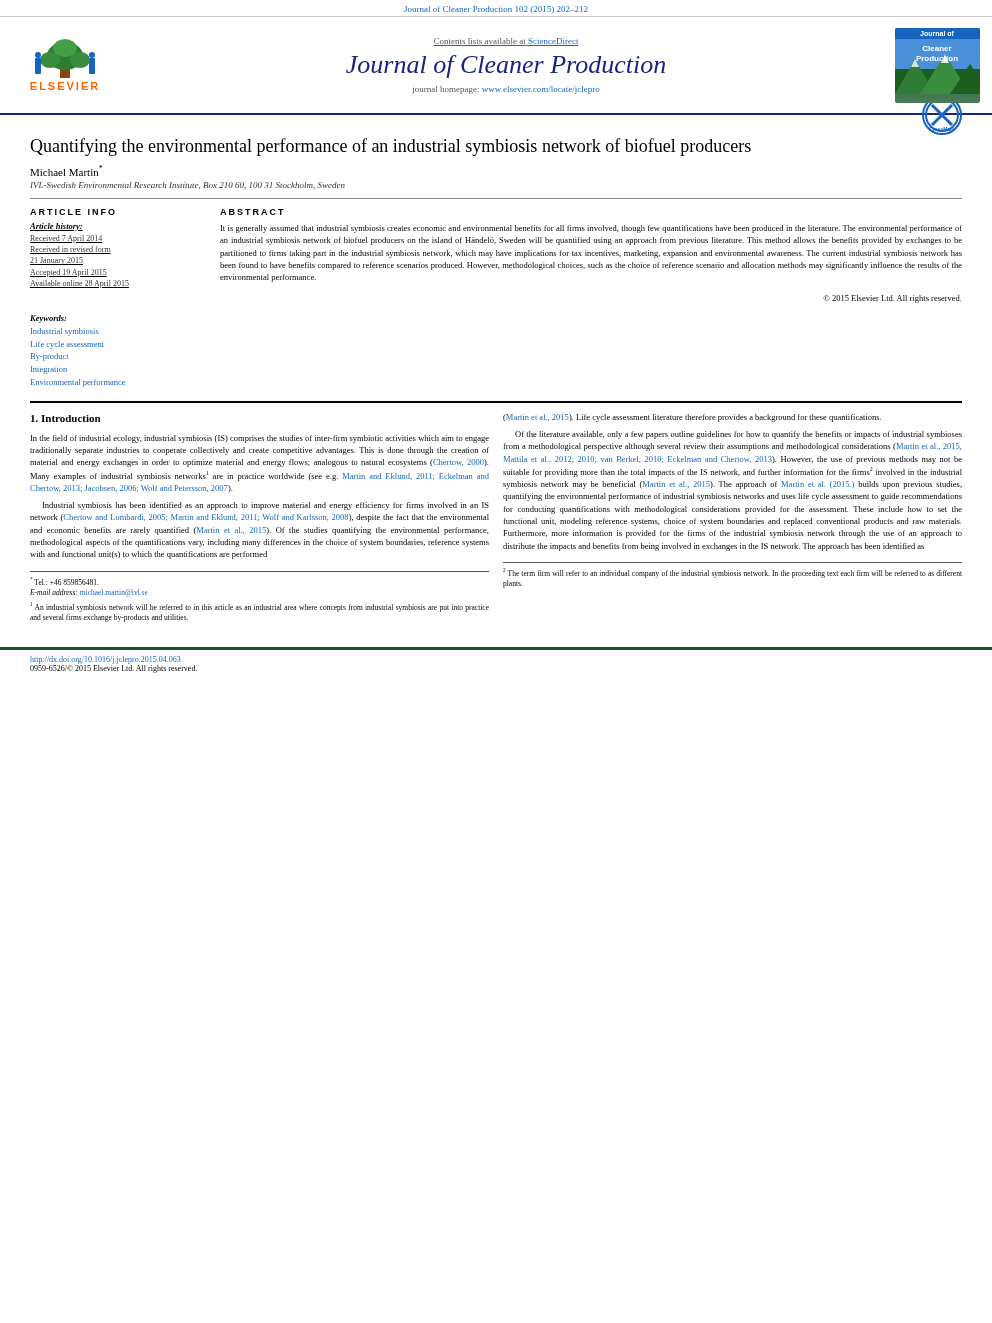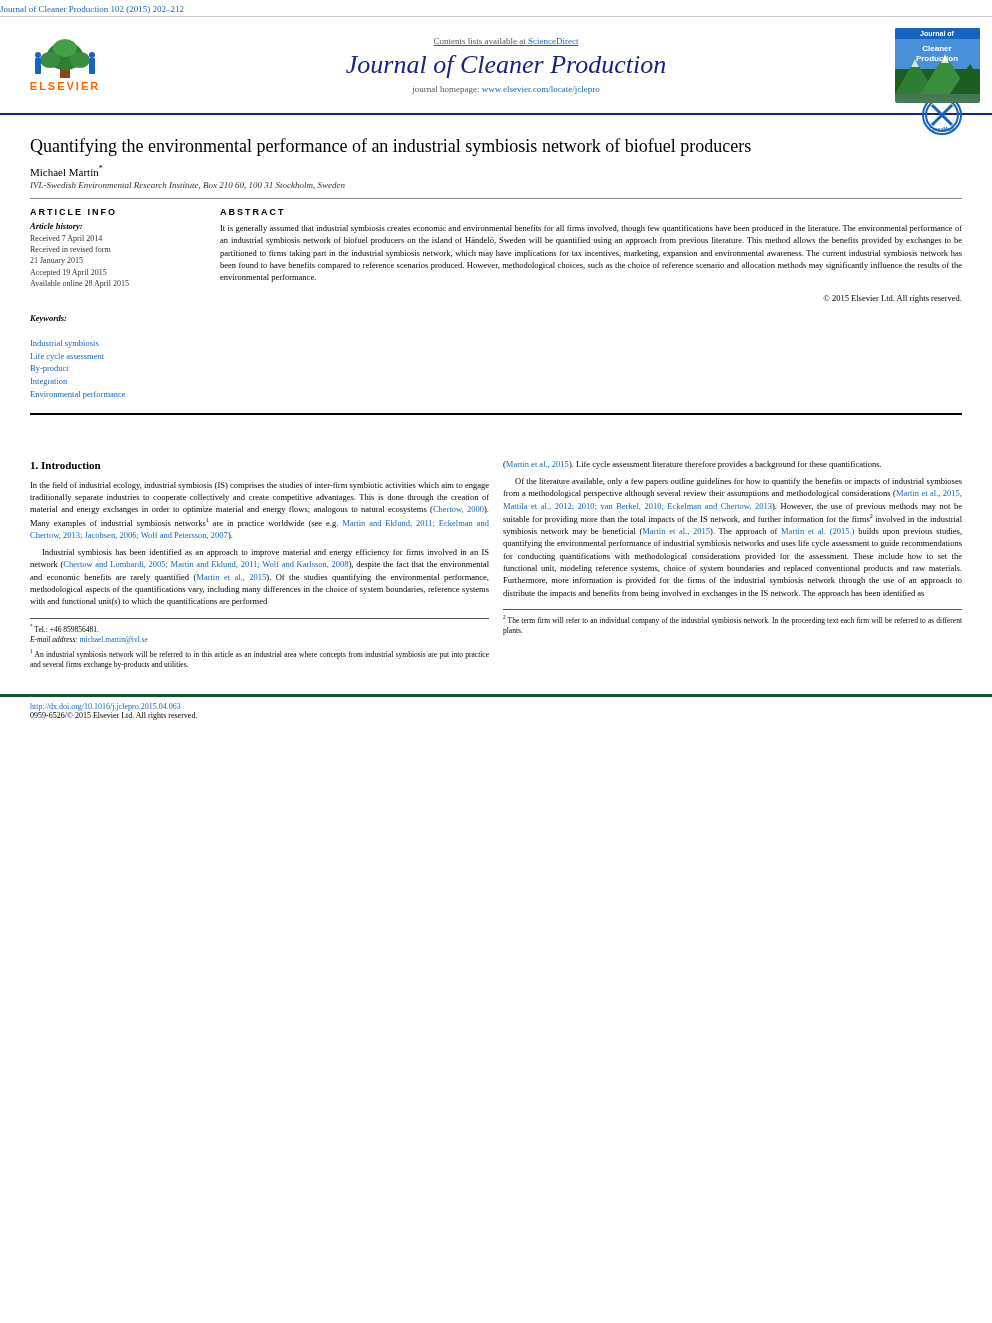--- a/index.html
+++ b/index.html
@@ -5,20 +5,21 @@
     * { margin: 0; padding: 0; box-sizing: border-box; }
     body {
       font-family: "Times New Roman", Times, serif;
       font-size: 10px;
       color: #000;
       background: #fff;
       width: 992px;
     }
 
     .top-bar {
+      text-align: center;
       padding: 4px 0 2px;
       font-size: 9px;
       color: #1565C0;
       border-bottom: 1px solid #ccc;
     }
 
     .header {
       display: flex;
       align-items: center;
       padding: 8px 10px;
@@ -162,20 +163,21 @@
       font-size: 9px;
       font-weight: bold;
       letter-spacing: 2px;
       text-transform: uppercase;
       margin-bottom: 4px;
       color: #000;
     }
 
     .info-section {
       margin-bottom: 24px;
+      text-decoration: underline;
     }
     .info-section .section-label {
       font-style: italic;
       font-weight: bold;
       font-size: 8.5px;
       margin-bottom: 2px;
       display: block;
     }
     .info-section .info-item {
       font-size: 8px;
@@ -184,21 +186,21 @@
     }
 
     .keywords-section {
       margin-top: 6px;
     }
     .keywords-section .section-label {
       font-style: italic;
       font-weight: bold;
       font-size: 8.5px;
       display: block;
-      margin-bottom: 14px;
+      margin-bottom: 2px;
     }
     .keyword-item {
       font-size: 8.5px;
       color: #1565C0;
       display: block;
       line-height: 1.5;
     }
 
     .abstract-col {
       flex: 1;
@@ -234,21 +236,20 @@
       display: flex;
       gap: 14px;
     }
 
     .body-col {
       flex: 1;
       font-size: 8.5px;
       line-height: 1.45;
       text-align: justify;
       color: #000;
-      margin-top: 35px;
     }
 
     .section-heading {
       font-size: 11px;
       font-weight: bold;
       margin-bottom: 5px;
       font-family: "Times New Roman", serif;
     }
 
     .body-col p {

